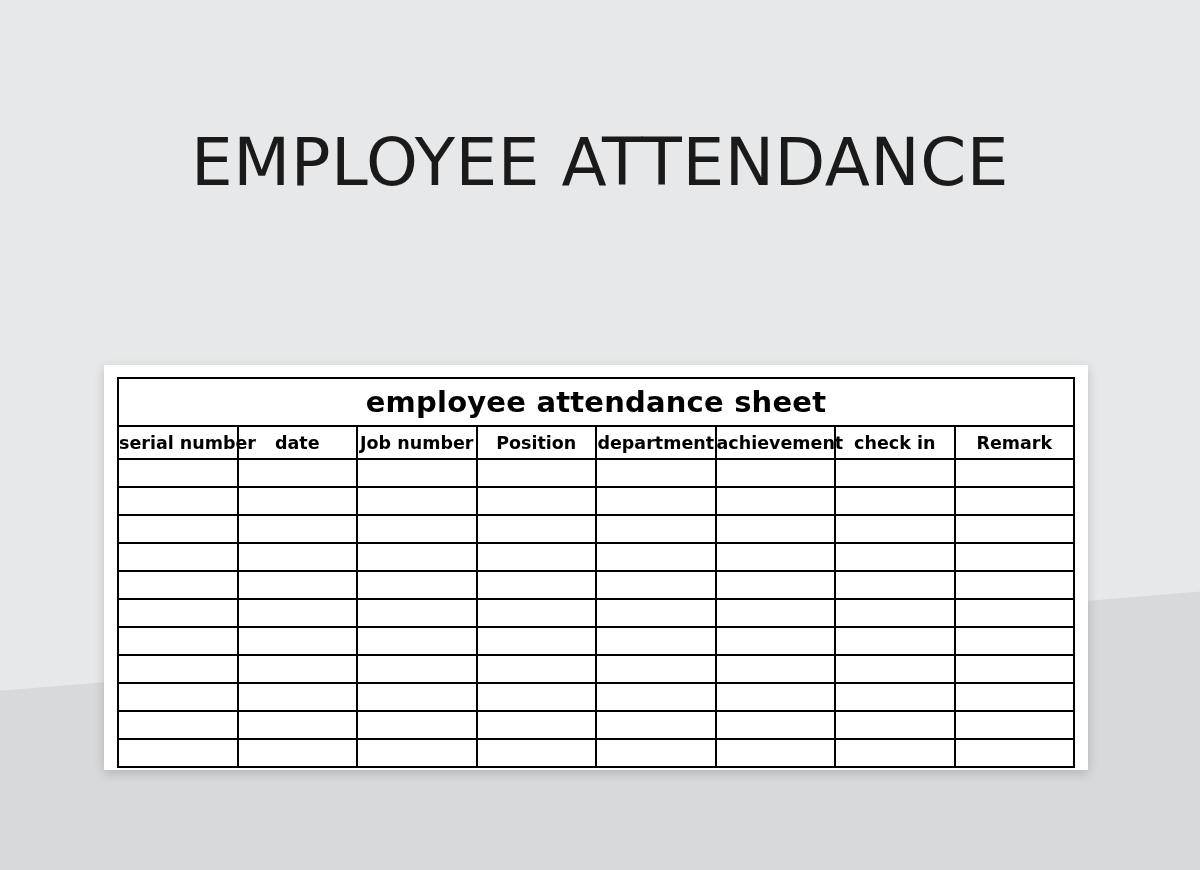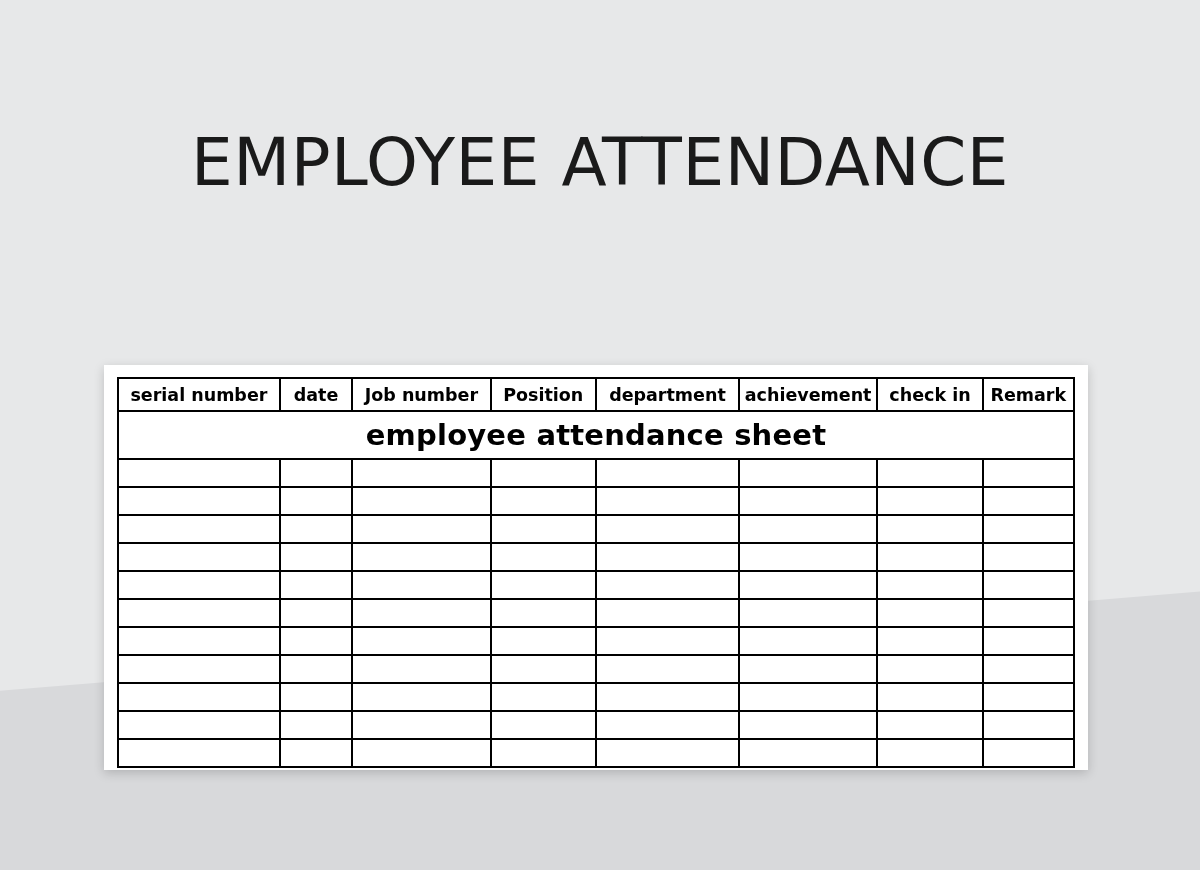--- a/index.html
+++ b/index.html
@@ -110,33 +110,33 @@
 <div class="bg-diagonal2"></div>
 <div class="bg-diagonal"></div>
 
 <div class="page-title">
   <span>EMPLOYEE ATTENDANCE</span>
 </div>
 
 <div class="sheet-card">
   <table class="attendance">
     <tbody id="table-body">
+      <tr>
+        <td class="sheet-title-cell" colspan="8">employee attendance sheet</td>
+      </tr>
       <tr id="header-row">
           <td class="col-head" style="width: 17%;">serial number</td>
           <td class="col-head" style="width: 7.5%;">date</td>
           <td class="col-head" style="width: 14.5%;">Job number</td>
           <td class="col-head" style="width: 11%;">Position</td>
           <td class="col-head" style="width: 15%;">department</td>
           <td class="col-head" style="width: 14.5%;">achievement</td>
           <td class="col-head" style="width: 11%;">check in</td>
           <td class="col-head" style="width: 9.5%;">Remark</td>
         </tr>
-      <tr>
-        <td class="sheet-title-cell" colspan="8">employee attendance sheet</td>
-      </tr>
     <tr class="body-row">
           <td></td>
           <td></td>
           <td></td>
           <td></td>
           <td></td>
           <td></td>
           <td></td>
           <td></td>
         </tr>

